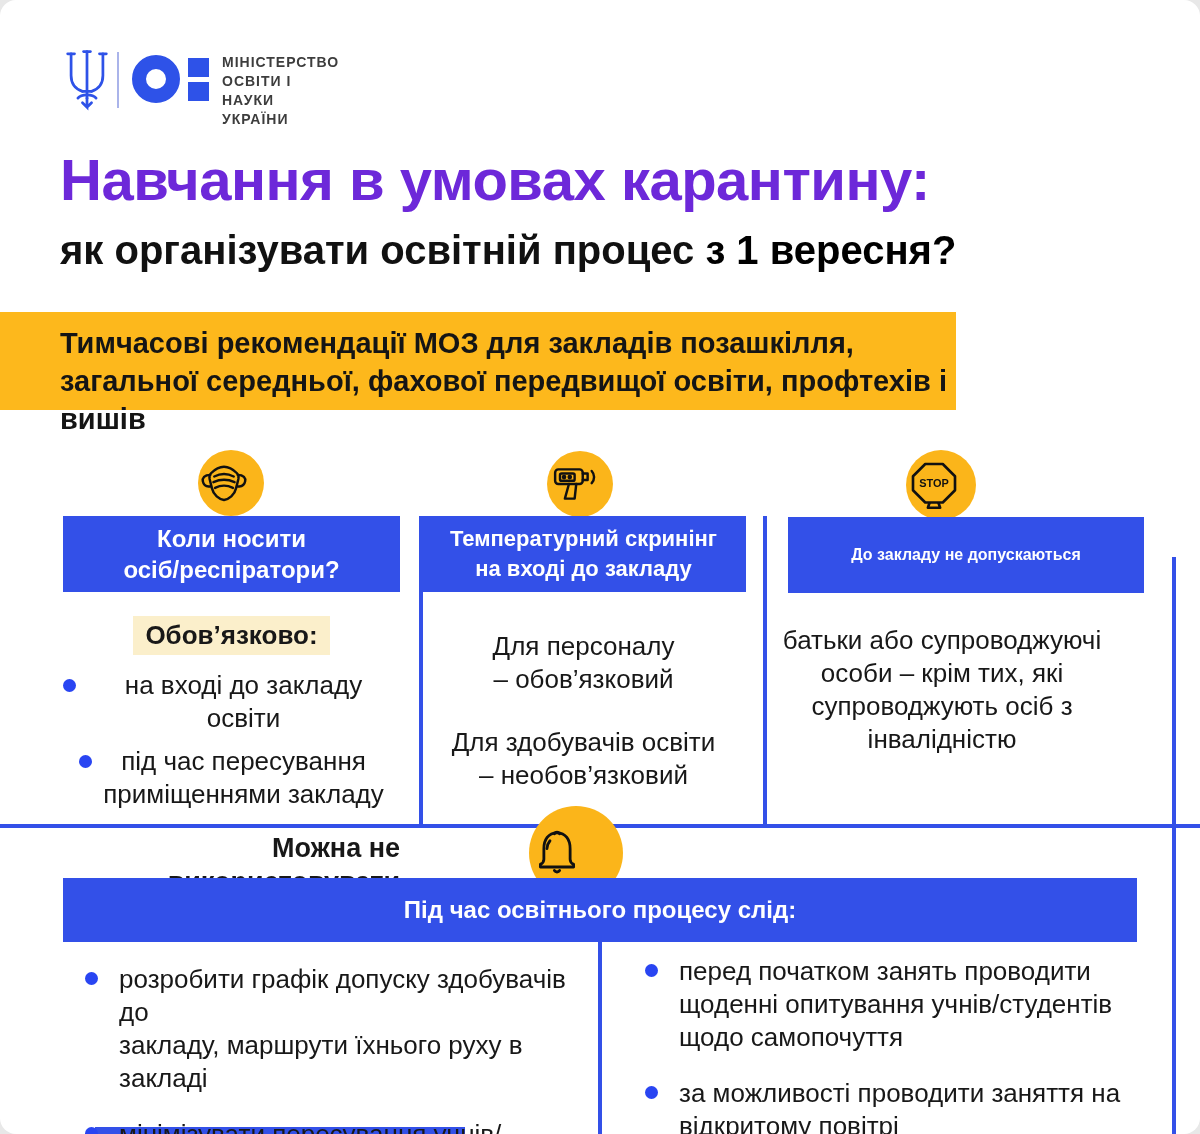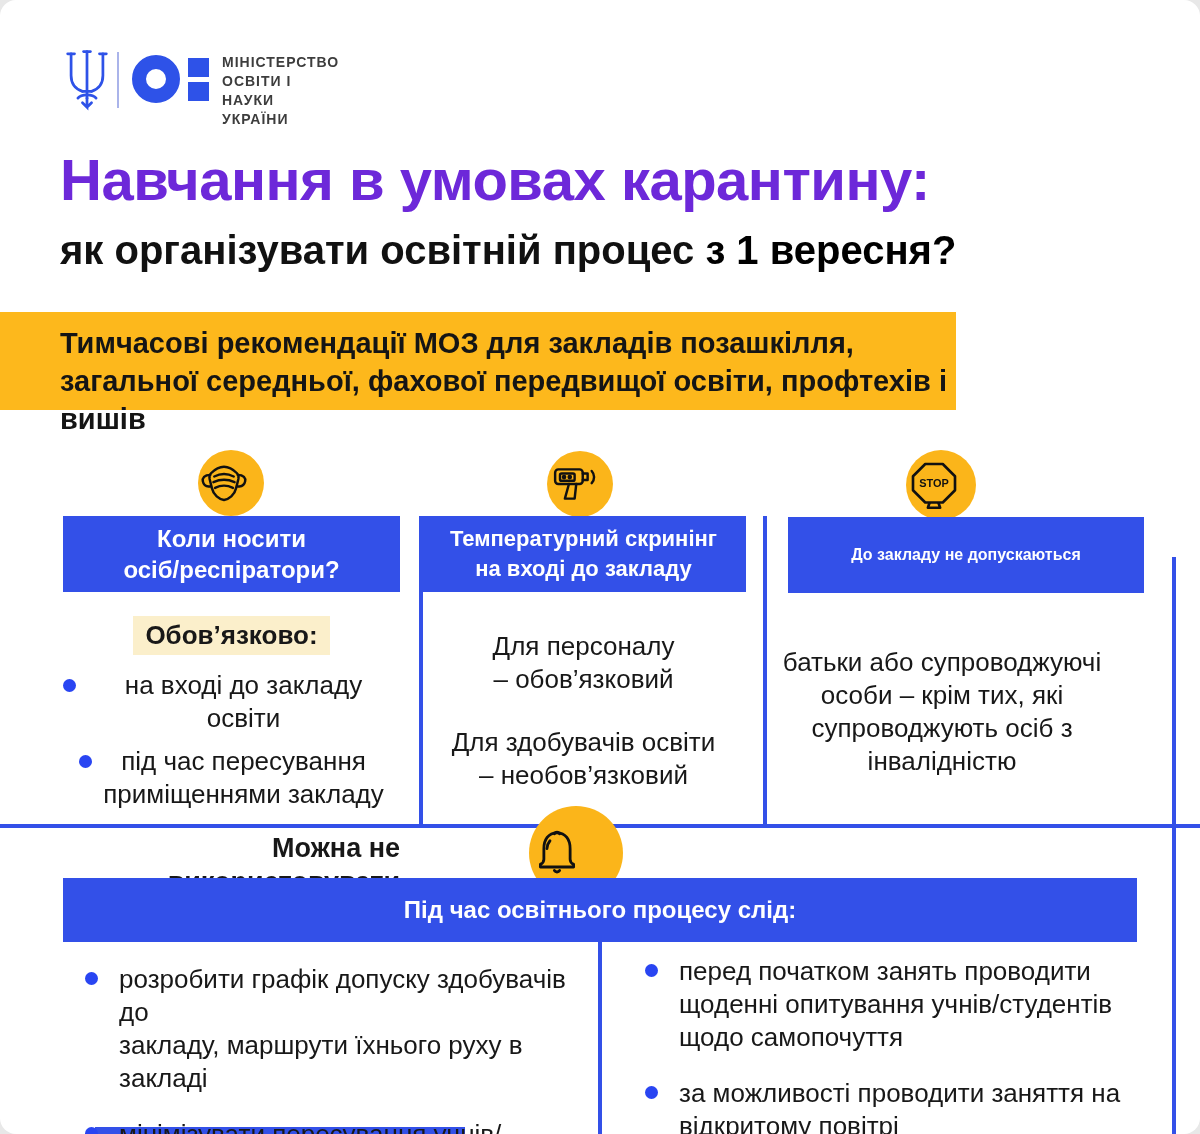--- a/index.html
+++ b/index.html
@@ -62,21 +62,21 @@
   .col-body { position:absolute; text-align:center; font-size:26px; line-height:33px; color:#181818; }
   .col1-body { left:63px; top:608px; width:337px;margin-top:8px; }
   .highlight-label { display:inline-block; background:#FBEFCB; padding:3px 12px;
     font-size:26px; font-weight:bold; margin-bottom:14px; }
   .bullet-row { display:flex; justify-content:center; gap:11px; margin-bottom:10px; }
   .bullet-dot { flex:none; width:13px; height:13px; border-radius:50%; background:#2945F2; margin-top:10px; }
   .can-skip { margin-top:20px; font-size:27px; line-height:34px; }
   .can-skip .b { font-weight:bold;text-align:right; }
   .col2-body { left:421px; top:630px; width:325px; }
   .col2-body .item { margin-bottom:30px; }
-  .col3-body { left:764px; top:624px; width:356px;margin-top:22px; }
+  .col3-body { left:764px; top:624px; width:356px; }
 
   
   .process-bar { position:absolute; left:63px; top:878px; width:1074px; height:64px; background:#3350E8;
     color:#fff; font-size:24px; font-weight:bold; display:flex; align-items:center; justify-content:center;
     z-index:3; }
   .process-list { position:absolute; font-size:26px; line-height:33px; color:#181818; }
   .list-left { left:85px; top:963px; width:505px; }
   .list-right { left:645px; top:955px; width:505px; }
   .process-item { display:flex; gap:21px; margin-bottom:23px; text-align:left; }
   .process-item .bullet-dot { margin-top:9px; }

